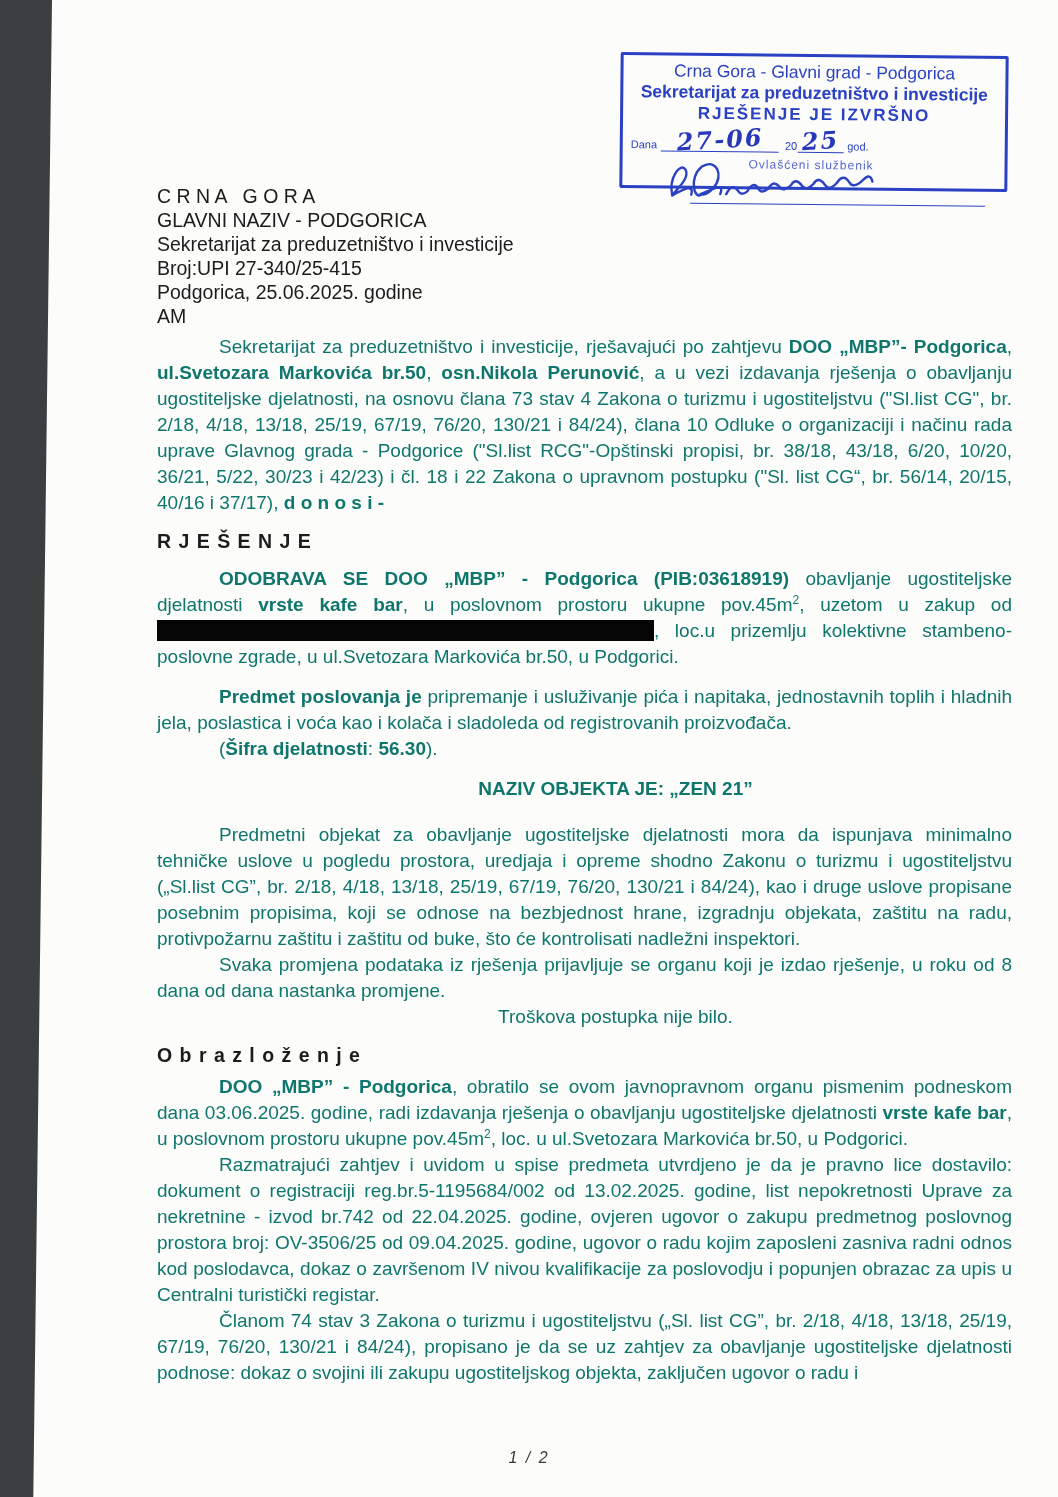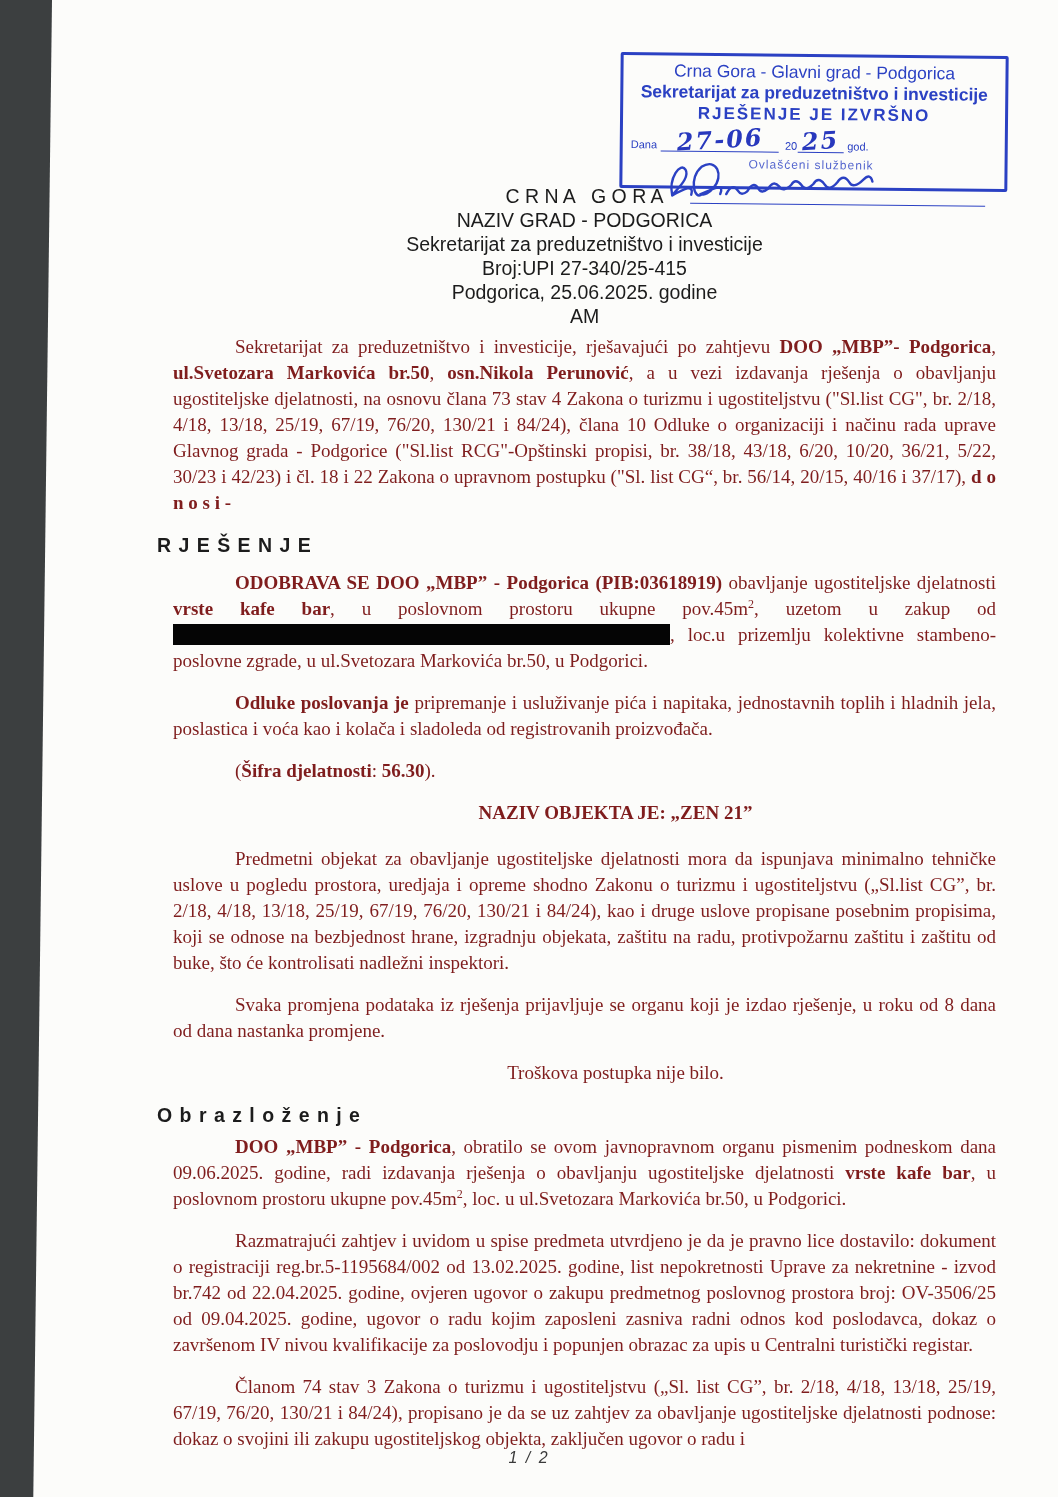--- a/index.html
+++ b/index.html
@@ -15,24 +15,24 @@
   
   .scan-edge{
     position:absolute;left:0;top:0;width:52px;height:100%;
     background:#3c3f40;
     clip-path:polygon(0 0,100% 0,64% 100%,0 100%);
   }
   .content{
     position:absolute;left:157px;top:0;width:855px;
   }
   .hdr{margin-top:184px;font-size:19.5px;line-height:24px;}
-  .hdr div{white-space:pre;text-align:center;}
+  .hdr div{white-space:pre;}
   .para{
     font-size:19px;line-height:26px;text-align:justify;
-    margin:16px;color:#7f1d1d;font-family:Liberation Serif, serif;
+    margin:0;color:#0f766e;
   }
   .indent{text-indent:62px;}
   .mt6{margin-top:6px;} .mt12{margin-top:12px;} .mt14{margin-top:14px;}
   .mt20{margin-top:20px;} .mt2{margin-top:2px;}
   .heading{
     font-size:19.5px;font-weight:bold;
     margin:12px 0 0 0;line-height:26px;letter-spacing:1px;
   }
   .boldline{font-weight:bold;text-indent:62px;text-align:center;}
   sup{font-size:12px;line-height:0;}
@@ -114,46 +114,46 @@
         </g>
       </svg>
       <div class="sigline"></div>
     </div>
   </div>
 
   <div class="content">
 
     <div class="hdr">
       <div>C R N A   G O R A</div>
-      <div>NAZIV GRAD - PODGORICA</div>
+      <div>GLAVNI NAZIV - PODGORICA</div>
       <div>Sekretarijat za preduzetništvo i investicije</div>
       <div>Broj:UPI 27-340/25-415</div>
       <div>Podgorica, 25.06.2025. godine</div>
       <div>AM</div>
     </div>
 
     <p class="para indent mt6"><span>Sekretarijat za preduzetništvo i investicije, rješavajući po zahtjevu </span><b>DOO „MBP”- Podgorica</b><span>, </span><b>ul.Svetozara Markovića br.50</b><span>, </span><b>osn.Nikola Perunović</b><span>, a u vezi izdavanja rješenja o obavljanju ugostiteljske djelatnosti, na osnovu člana 73 stav 4 Zakona o turizmu i ugostiteljstvu ("Sl.list CG", br. 2/18, 4/18, 13/18, 25/19, 67/19, 76/20, 130/21 i 84/24), člana 10 Odluke o organizaciji i načinu  rada uprave Glavnog grada - Podgorice ("Sl.list RCG"-Opštinski propisi, br. 38/18, 43/18, 6/20, 10/20, 36/21, 5/22, 30/23 i 42/23) i čl. 18 i 22 Zakona o upravnom postupku ("Sl. list CG“, br. 56/14, 20/15, 40/16 i 37/17), </span><b>d o n o s i -</b></p>
 
     <div class="heading">R J E Š E N J E</div>
 
     <p class="para indent mt12"><b>ODOBRAVA SE DOO „MBP” - Podgorica (PIB:03618919)</b><span> obavljanje ugostiteljske djelatnosti </span><b>vrste kafe bar</b><span>, u poslovnom prostoru ukupne pov.45m</span><sup>2</sup><span>, uzetom u zakup od </span><span class="redaction"></span><span>, loc.u prizemlju kolektivne stambeno-poslovne zgrade, u ul.Svetozara Markovića br.50, u Podgorici.</span></p>
 
-    <p class="para indent mt14"><b>Odluke poslovanja je</b><span> pripremanje i usluživanje pića i napitaka, jednostavnih toplih i hladnih jela, poslastica i voća kao i kolača i sladoleda od registrovanih proizvođača.</span></p>
+    <p class="para indent mt14"><b>Predmet poslovanja je</b><span> pripremanje i usluživanje pića i napitaka, jednostavnih toplih i hladnih jela, poslastica i voća kao i kolača i sladoleda od registrovanih proizvođača.</span></p>
     <p class="para indent"><span>(</span><b>Šifra djelatnosti</b><span>: </span><b>56.30</b><span>).</span></p>
 
     <p class="para boldline mt14">NAZIV OBJEKTA JE: „ZEN 21”</p>
 
     <p class="para indent mt20">Predmetni objekat za obavljanje ugostiteljske djelatnosti mora da ispunjava  minimalno tehničke uslove u pogledu prostora, uredjaja i opreme shodno Zakonu o turizmu i ugostiteljstvu („Sl.list CG”, br. 2/18, 4/18, 13/18, 25/19, 67/19, 76/20, 130/21 i 84/24), kao i druge uslove propisane posebnim propisima, koji se odnose na bezbjednost hrane, izgradnju objekata, zaštitu na radu, protivpožarnu zaštitu i zaštitu od buke, što će kontrolisati nadležni inspektori.</p>
 
     <p class="para indent">Svaka promjena podataka iz rješenja prijavljuje se organu koji je izdao rješenje, u roku od 8 dana od dana nastanka promjene.</p>
     <p class="para indent" style="text-align:center;">Troškova postupka nije bilo.</p>
 
     <div class="heading mt2">O b r a z l o ž e n j e</div>
 
-    <p class="para indent mt6"><b>DOO „MBP” - Podgorica</b><span>, obratilo se ovom javnopravnom organu pismenim podneskom dana 09.06.2025. godine, radi izdavanja rješenja o obavljanju ugostiteljske djelatnosti </span><b>vrste kafe bar</b><span>, u poslovnom prostoru ukupne pov.45m</span><sup>2</sup><span>, loc. u ul.Svetozara Markovića br.50, u Podgorici.</span></p>
+    <p class="para indent mt6"><b>DOO „MBP” - Podgorica</b><span>, obratilo se ovom javnopravnom organu pismenim podneskom dana 03.06.2025. godine, radi izdavanja rješenja o obavljanju ugostiteljske djelatnosti </span><b>vrste kafe bar</b><span>, u poslovnom prostoru ukupne pov.45m</span><sup>2</sup><span>, loc. u ul.Svetozara Markovića br.50, u Podgorici.</span></p>
 
     <p class="para indent">Razmatrajući zahtjev i uvidom u spise predmeta utvrdjeno je da je pravno lice dostavilo: dokument o registraciji reg.br.5-1195684/002 od 13.02.2025. godine, list nepokretnosti Uprave za nekretnine - izvod br.742 od 22.04.2025. godine, ovjeren ugovor o zakupu predmetnog poslovnog prostora broj: OV-3506/25 od 09.04.2025. godine, ugovor o radu kojim zaposleni zasniva radni odnos kod poslodavca, dokaz o završenom IV nivou kvalifikacije za poslovodju i popunjen obrazac za upis u Centralni turistički registar.</p>
 
     <p class="para indent">Članom 74 stav 3 Zakona o  turizmu  i ugostiteljstvu („Sl. list CG”, br. 2/18, 4/18, 13/18, 25/19, 67/19, 76/20, 130/21 i 84/24), propisano je da se uz zahtjev za obavljanje ugostiteljske djelatnosti podnose: dokaz o  svojini ili zakupu ugostiteljskog objekta, zaključen ugovor o  radu i</p>
 
   </div>
 
   <div class="pagenum">1 / 2</div>
 
 </div>

